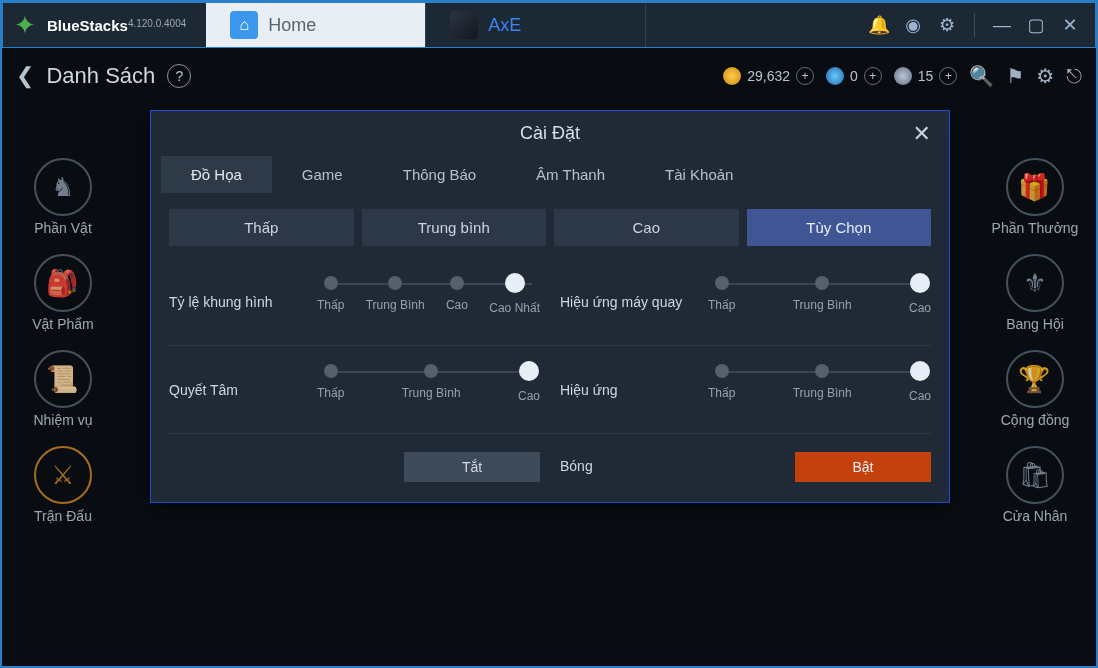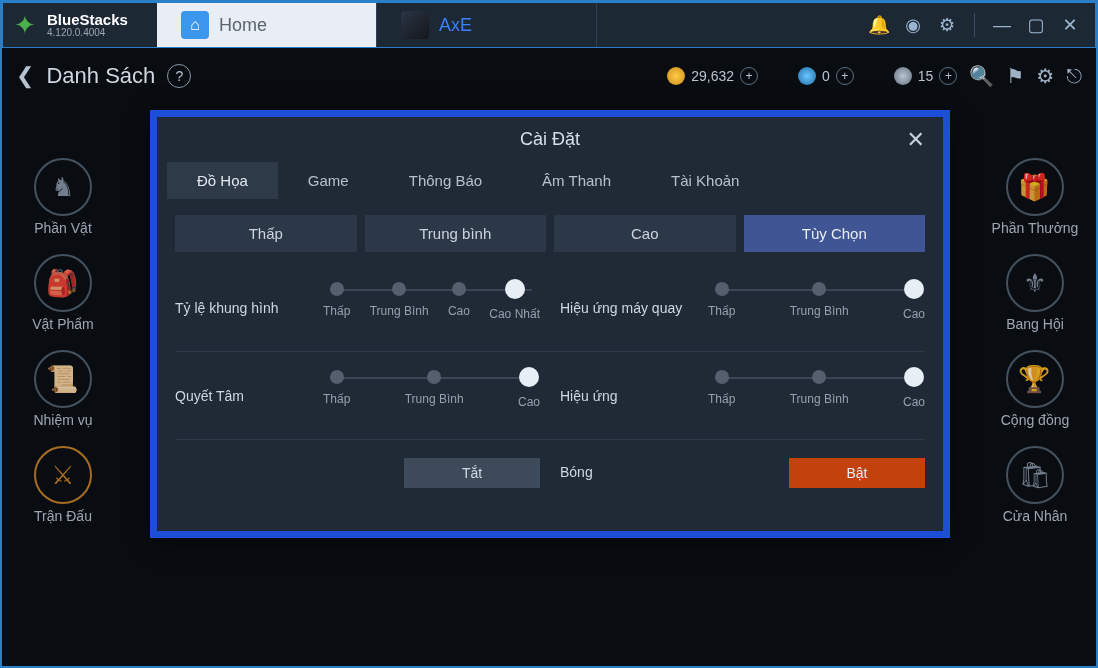--- a/index.html
+++ b/index.html
@@ -3,57 +3,57 @@
 <meta charset="utf-8">
 <style>
 * { box-sizing: border-box; margin: 0; padding: 0; font-family: -apple-system, "Segoe UI", sans-serif; }
 body { width: 1098px; height: 668px; background: #0b1118; overflow: hidden; border: 2px solid #2a7fc9; }
 
 
 .titlebar { height: 46px; background: #1d2835; display: flex; align-items: center; border: 1px solid #2a7fc9; }
 .bs-logo { width: 44px; display:flex; align-items:center; justify-content:center; color:#4bb04c; font-size:26px; }
 .bs-name { color:#fff; font-size:15px; font-weight:600; line-height:1; }
 .bs-ver { color:#9aa6b3; font-size:10px; }
-.bs-col { display:flex; flex-direction:column; justify-content:center; padding-right:20px; min-width:110px;}
+.bs-col { display:flex; flex-direction:row; justify-content:center; padding-right:20px; min-width:110px;}
 .tabs { display:flex; height:100%; align-items:stretch; flex:1; }
 .tab { display:flex; align-items:center; gap:10px; padding:0 24px; color:#3b82f6; font-size:18px; border-right:1px solid #2e4054; min-width:220px; }
 .tab.active { background:#e9eef4; color:#5a6570; }
 .tab-icon { width:28px; height:28px; background:#3b97eb; border-radius:4px; display:flex; align-items:center; justify-content:center; color:#fff; font-size:16px;}
 .tab-icon.axe { background:#1a1a1f; background-image: linear-gradient(135deg,#2b3546,#14161b); }
 .titlebar-right { display:flex; align-items:center; gap:12px; padding:0 14px; }
 .titlebar-right .ic { color:#9bb5d0; font-size:18px; cursor:pointer; width:22px; text-align:center; }
 .divider { width:1px; height:24px; background:#3a4d63; margin:0 4px; }
 
 
 .game { position:relative; height: calc(668px - 46px - 4px); background:#090d12; overflow:hidden; }
 
 
 .gtopbar { height:56px; display:flex; align-items:center; padding:0 14px; gap:12px; color:#b7c3d0; }
 .chev { font-size:22px; color:#b7c3d0; }
 .gtitle { font-size:22px; color:#cfd7e0; }
 .help-ic { width:24px; height:24px; border:1px solid #8896a4; border-radius:50%; display:flex; align-items:center; justify-content:center; font-size:14px; }
 .gspacer { flex:1; }
-.cur-group { display:flex; align-items:center; gap:6px; font-size:14px; color:#b7c3d0;margin-left:28px; }
+.cur-group { display:flex; align-items:center; gap:6px; font-size:14px; color:#b7c3d0; }
 .coin { width:18px; height:18px; border-radius:50%; }
 .coin.gold { background: radial-gradient(#ffcd4a,#c98a12); }
 .coin.blue { background: radial-gradient(#6ac8ff,#216aa7); }
 .coin.grey { background: radial-gradient(#b8c6d5,#646f7c); }
 .plus { width:18px; height:18px; border:1px solid #5e6d7d; border-radius:50%; display:flex; align-items:center; justify-content:center; font-size:12px; }
 .gtopbar .ic { font-size:20px; color:#9fb1c5; }
 
 
 .side { position:absolute; top:110px; display:flex; flex-direction:column; gap:18px; }
 .side.left { left:16px; }
 .side.right { right:16px; }
 .side-item { width:90px; text-align:center; color:#bcc7d4; font-size:14px; opacity:0.82; }
 .side-ic { width:58px; height:58px; margin:0 auto 4px; border:2px solid #52606f; border-radius:50%; display:flex; align-items:center; justify-content:center; font-size:26px; color:#8997a8; }
 .side-item.hl .side-ic { border-color:#c98126; color:#c98126; }
 
 
-.modal { position:absolute; left:148px; top:62px; width:800px; background:#1f2a36; border:7px solid #1d4ed8; box-shadow:0 4px 20px rgba(0,0,0,0.6); padding-bottom:23px; }
+.modal { position:absolute; left:148px; top:62px; width:800px; background:#1f2a36; border:1px solid #1d4ed8; box-shadow:0 4px 20px rgba(0,0,0,0.6); padding-bottom:0; }
 .modal-head { position:relative; text-align:center; padding:12px 0; }
 .modal-title { color:#d7dfe8; font-size:18px; }
 .close { position:absolute; right:18px; top:10px; color:#c7d0db; font-size:22px; cursor:pointer; }
 
 .mtabs { display:flex; padding:0 10px; }
 .mtab { padding:10px 30px; color:#b6c1ce; font-size:15px; cursor:pointer; }
 .mtab.active { background:#2e3a48; color:#e2e8ef; }
 
 .presets { display:flex; gap:8px; padding:16px 18px 8px; }
 .preset { flex:1; text-align:center; padding:10px 0; background:#2c3847; color:#cbd4df; font-size:15px; cursor:pointer; }

